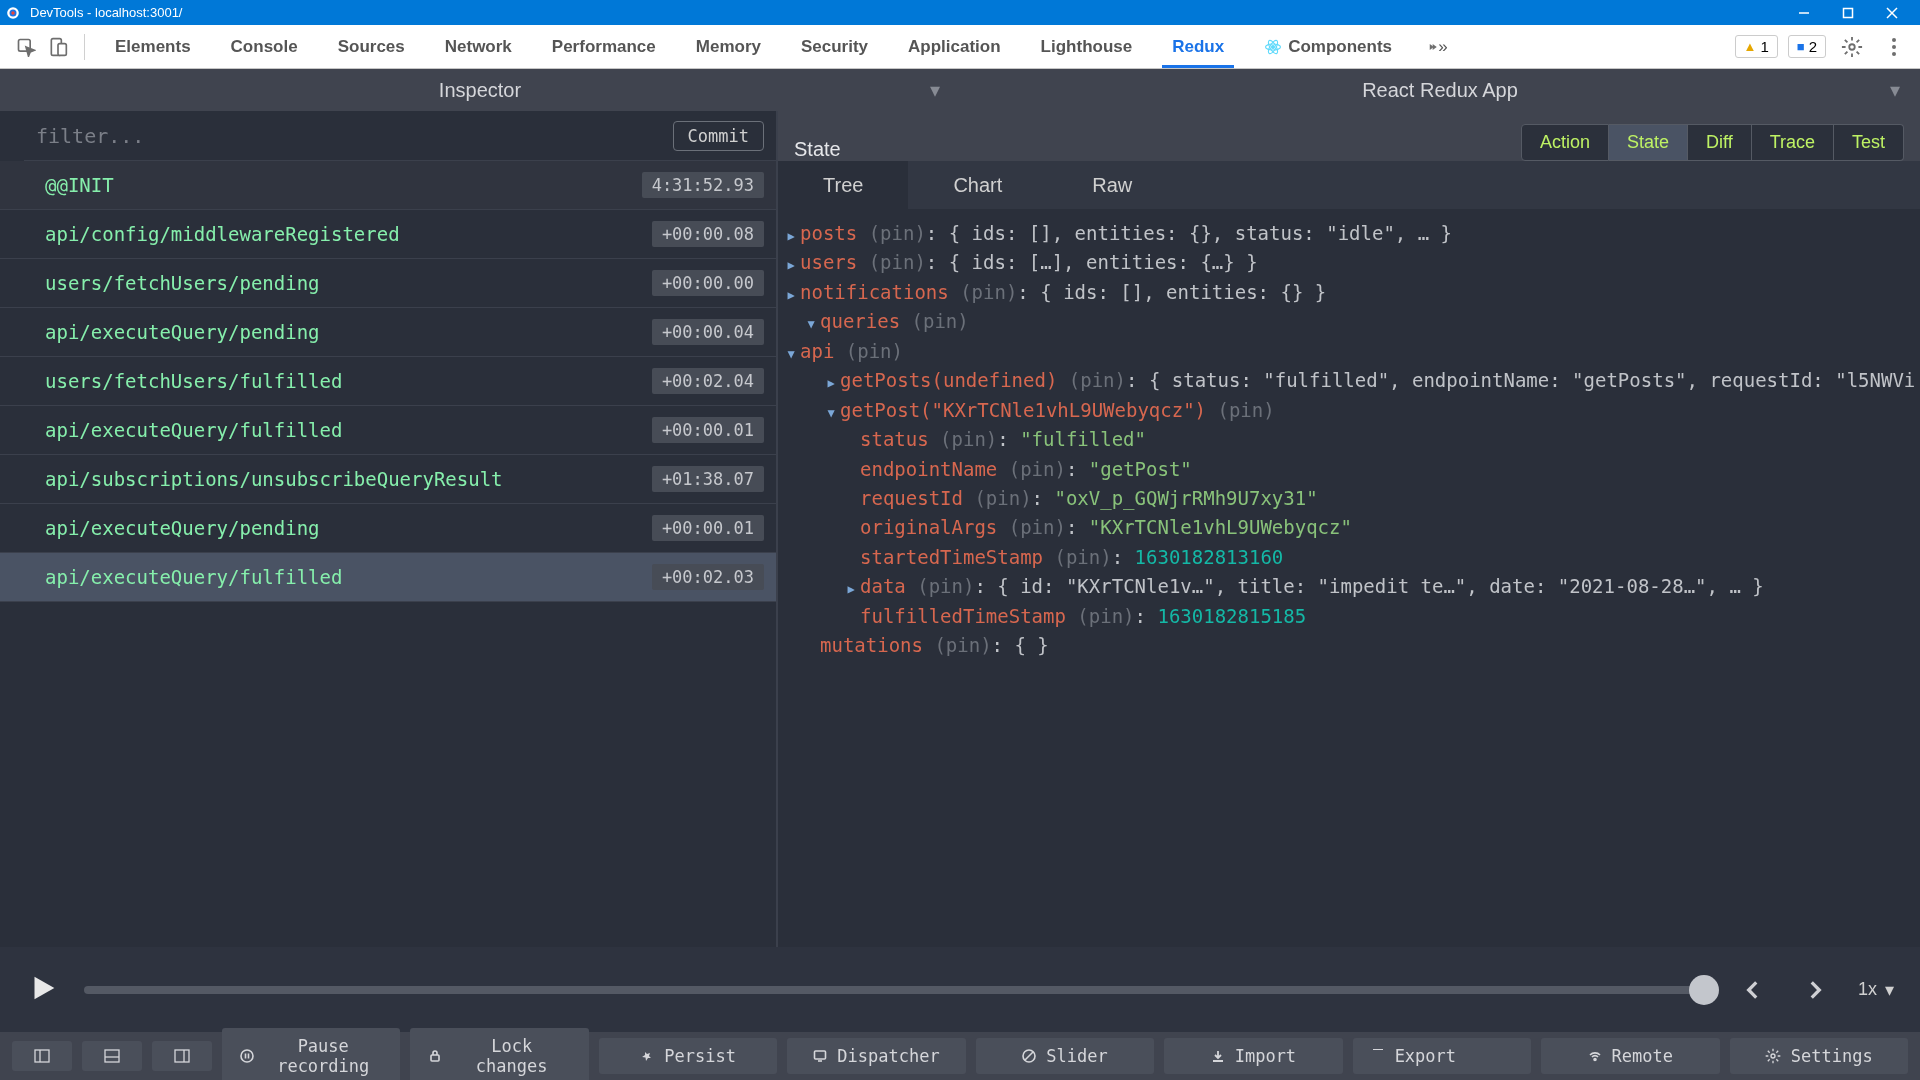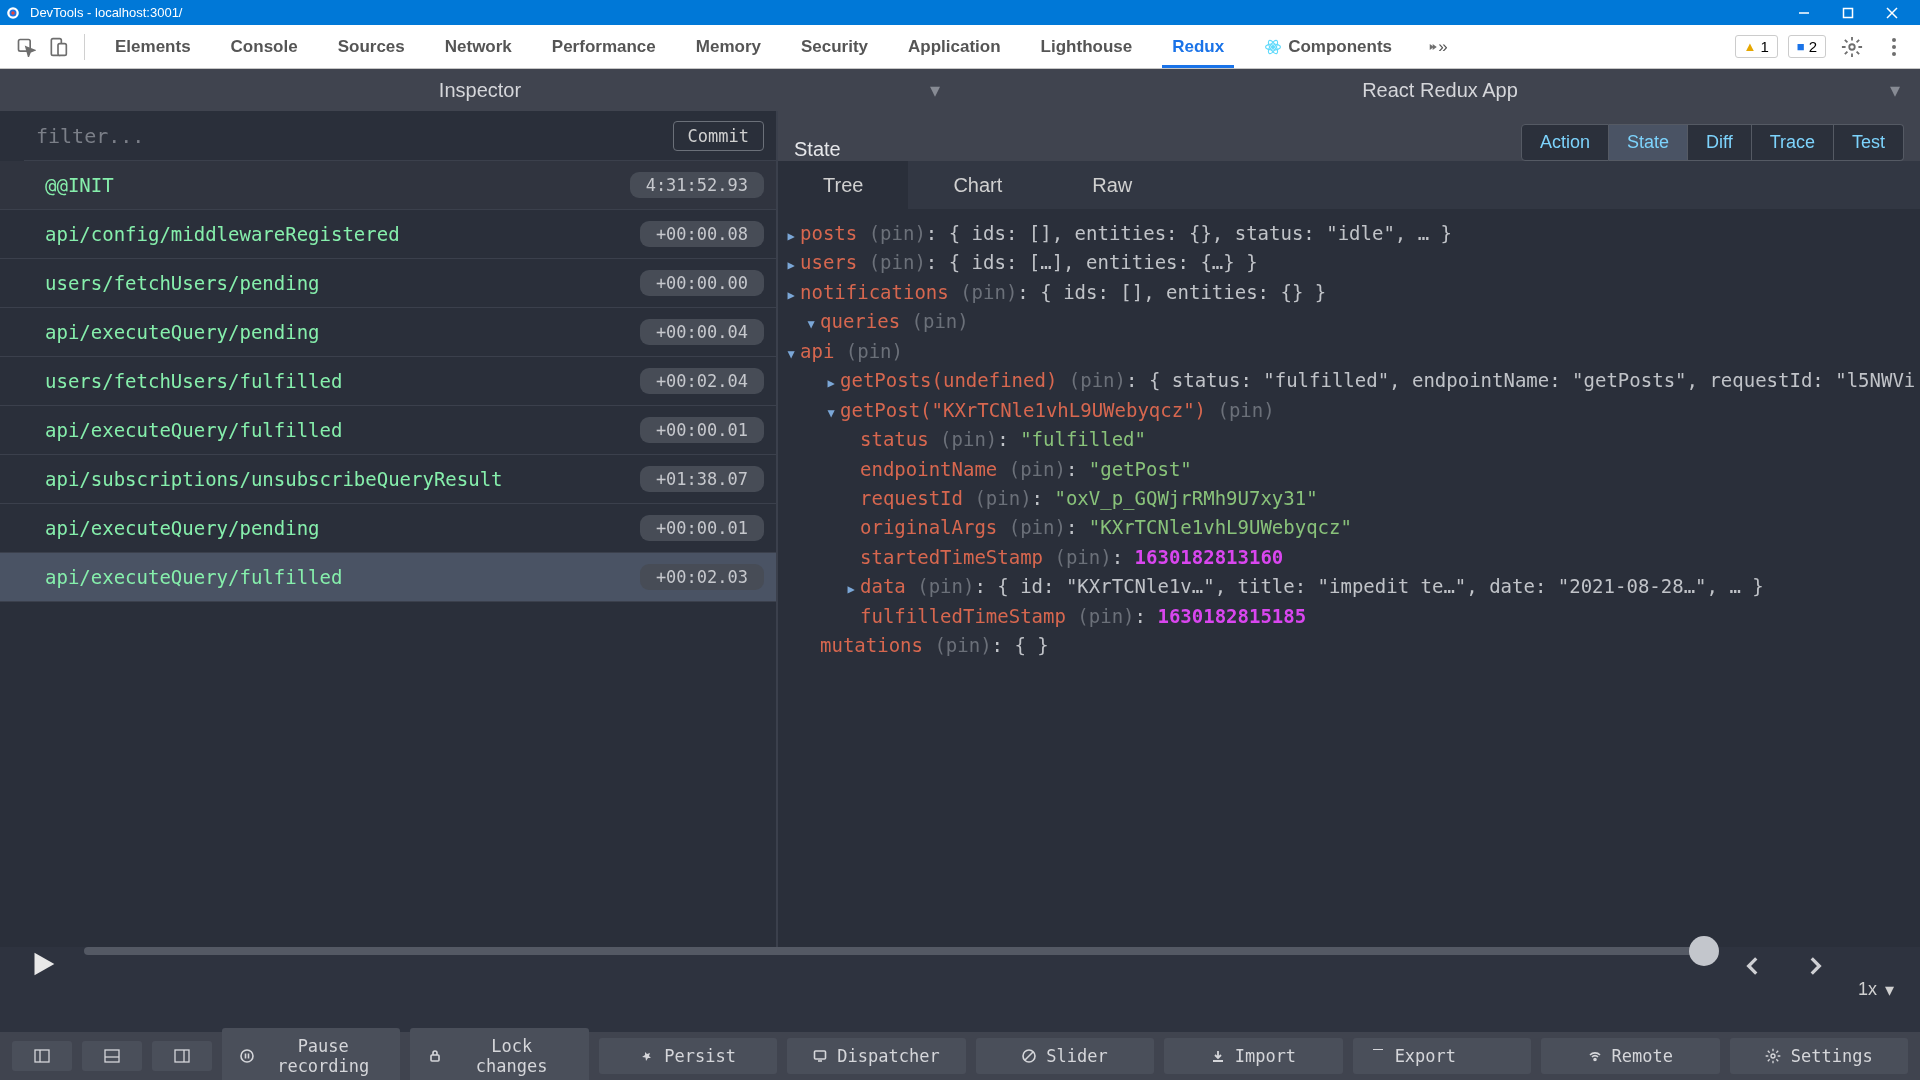--- a/index.html
+++ b/index.html
@@ -114,41 +114,41 @@
   border-bottom: 1px solid #3b404c;
   cursor: pointer;
 }
 .action-row.selected { background: #4a5364; }
 .action-row.first { background: #30343f; }
 .action-row .act-name { flex: 1; color: #86efac; white-space: nowrap; overflow: hidden; text-overflow: ellipsis; margin-left: 33px; }
 .action-row .act-time {
   background: #474c56;
   color: #c6c8cd;
   font-size: 17px;
-  padding: 3px 16px;
-  border-radius: 9px;
+  padding: 3px 10px;
+  border-radius: 2px;
   font-family: "Consolas", monospace;
   text-align: right;
 }
 
 
 .state-header {
   height: 50px;
   background: #40444f;
   display: flex;
   align-items: flex-end;
   padding: 0 16px;
   gap: 10px;
 }
 .state-header .title { font-size: 20px; color: #e6e7ea; }
 .state-header .spacer { flex: 1; }
 .seg-group { display: flex; }
 .seg-btn {
   background: #2b303b;
-  color: #7dd3fc;
+  color: #bef264;
   border: 1px solid #555a64;
   padding: 7px 18px;
   font-size: 18px;
   cursor: pointer;
 }
 .seg-btn + .seg-btn { border-left: none; }
 .seg-btn:first-child { border-radius: 4px 0 0 4px; }
 .seg-btn:last-child { border-radius: 0 4px 4px 0; }
 .seg-btn.active { background: #4a5364; }
 
@@ -181,35 +181,36 @@
 }
 .tree-line { display: block; }
 .arrow { display: inline-block; width: 18px; text-align: center; cursor: pointer; color: #7ba7d7; }
 .arrow.closed::before { content: "▶"; font-size: 12px; }
 .arrow.open::before { content: "▼"; font-size: 12px; }
 .arrow.none::before { content: ""; }
 .key { color: #d7674f; }
 .pin { color: #6b7079; }
 .punct { color: #c0c3c8; }
 .str { color: #89c27a; }
-.num { color: #d946ef; font-weight: bold; }
+.num { color: #14b8a6; }
 .ind1 { margin-left: 20px; }
 .ind2 { margin-left: 40px; }
 .ind3 { margin-left: 60px; }
 
 
 .tree-view::-webkit-scrollbar { height: 14px; width: 14px; }
 .tree-view::-webkit-scrollbar-track { background: #dcdcdc; }
 .tree-view::-webkit-scrollbar-thumb { background: #9a9a9a; }
 
 
 .player {
   height: 85px;
   background: #2e333f;
   display: flex;
+  align-items: center;
   padding: 0 26px;
   gap: 24px;
 }
 .play-btn { color: #e8e8e8; cursor: pointer; }
 .slider-track {
   flex: 1;
   height: 8px;
   background: #545964;
   border-radius: 4px;
   position: relative;

